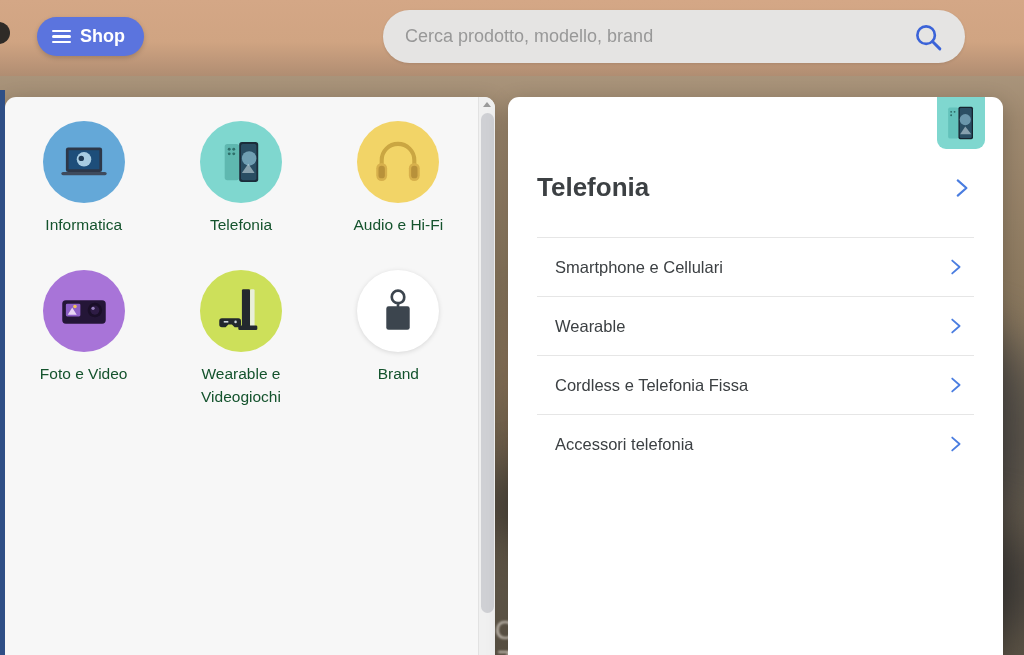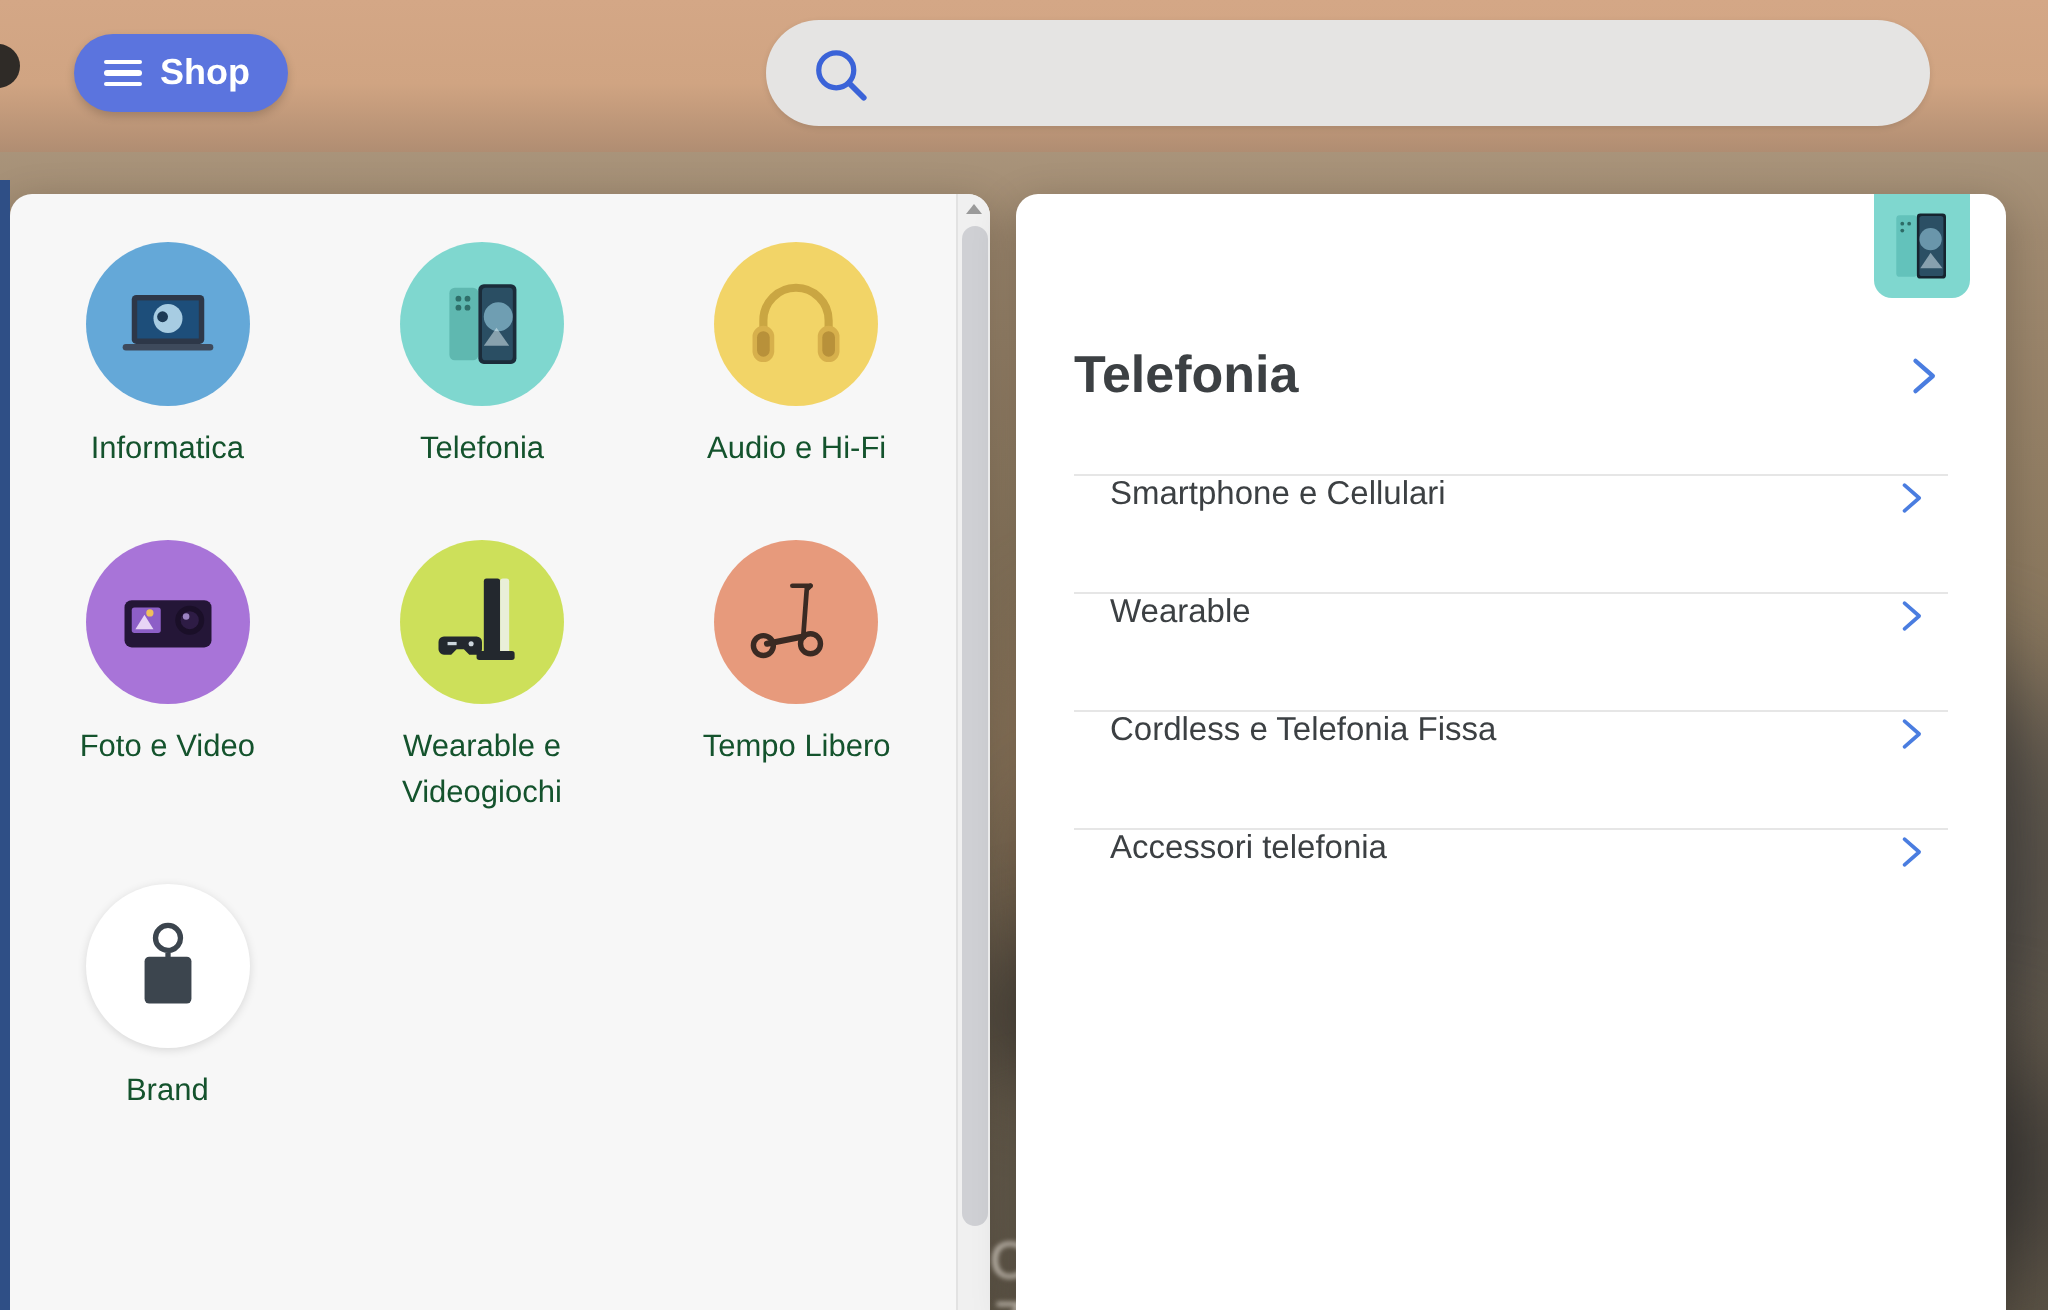--- a/index.html
+++ b/index.html
@@ -226,20 +226,21 @@
   }
   .sub-list {
     position: absolute;
     left: 29px; top: 140px;
     width: 437px;
   }
   .sub-item {
     height: 59px;
     border-top: 1px solid #e6e6e6;
     display: flex;
+    align-items: center;
     justify-content: space-between;
     padding: 0 8px 0 18px;
     cursor: pointer;
   }
   .sub-item-label {
     font-size: 16.5px;
     color: #3c4043;
   }
   .chev { flex: 0 0 auto; }
 </style>
@@ -266,20 +267,21 @@
     <button class="shop-btn">
       <span class="burger">
         <i></i>
           <i></i>
           <i></i>
       </span>
       <span>Shop</span>
     </button>
 
     <div class="search-wrap">
+      <input class="search-input" type="text" placeholder="Cerca prodotto, modello, brand" style="">
       <svg class="search-icon" viewBox="0 0 24 24" fill="none">
         <circle cx="10.5" cy="10.5" r="7" stroke="#3b63d8" stroke-width="2.1"></circle>
         <line x1="15.6" y1="15.6" x2="21.5" y2="21.5" stroke="#3b63d8" stroke-width="2.3" stroke-linecap="round"></line>
       </svg>
     </div>
   </div>
 
   <div class="left-rail"></div>
 
   <div class="cat-panel">
@@ -352,32 +354,20 @@
             <rect x="42" y="8" width="5" height="44" rx="1.5" fill="#e9efd8"></rect>
             <rect x="29" y="48" width="21" height="5" rx="1.5" fill="#23282e"></rect>
             <path d="M11 40 h18 a3 3 0 0 1 3 3 v4 a3 3 0 0 1 -3 3 h-4 l-3 -3 h-4 l-3 3 h-4 a3 3 0 0 1 -3 -3 v-4 a3 3 0 0 1 3 -3 z" fill="#23282e"></path>
             <rect x="13" y="43" width="5" height="1.8" fill="#cdd6dd"></rect>
             <circle cx="26" cy="44" r="1.4" fill="#cdd6dd"></circle>
           </svg>
         </div>
         <div class="cat-label">Wearable e Videogiochi</div>
       </div>
 
-      <div class="cat-item">
-        <div class="cat-circle" style="background:#e79a7c">
-          <svg width="58" height="58" viewBox="0 0 64 64">
-            <path d="M40 12 L38 14 M38 13 L36 40" stroke="#3a2a23" stroke-width="2.6" stroke-linecap="round" fill="none"></path>
-            <path d="M30 12 h10" stroke="#3a2a23" stroke-width="2.6" stroke-linecap="round"></path>
-            <path d="M36 40 L16 44" stroke="#3a2a23" stroke-width="3.4" stroke-linecap="round"></path>
-            <circle cx="14" cy="45" r="5.5" fill="none" stroke="#3a2a23" stroke-width="3"></circle>
-            <circle cx="40" cy="44" r="5.5" fill="none" stroke="#3a2a23" stroke-width="3"></circle>
-          </svg>
-        </div>
-        <div class="cat-label">Tempo Libero</div>
-      </div>
 
       <div class="cat-item">
         <div class="cat-circle white-tile" style="background:#ffffff">
           <svg width="50" height="50" viewBox="0 0 64 64">
             <path d="M20 26 h24 a3 3 0 0 1 3 3 v24 a3 3 0 0 1 -3 3 h-24 a3 3 0 0 1 -3 -3 v-24 a3 3 0 0 1 3 -3 z" fill="#3c454e"></path>
             <path d="M32 26 V22 a8 8 0 1 1 8 -8 a8 8 0 0 1 -6 7.8" fill="none" stroke="#3c454e" stroke-width="3.4" stroke-linecap="round"></path>
           </svg>
         </div>
         <div class="cat-label">Brand</div>
       </div>

